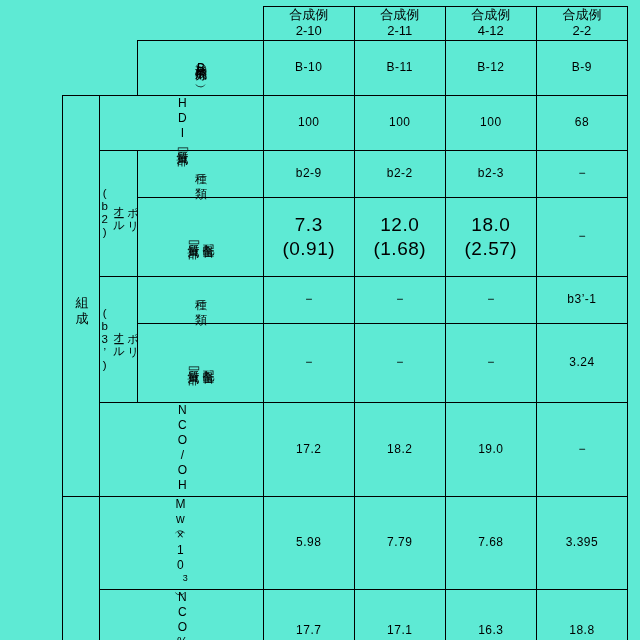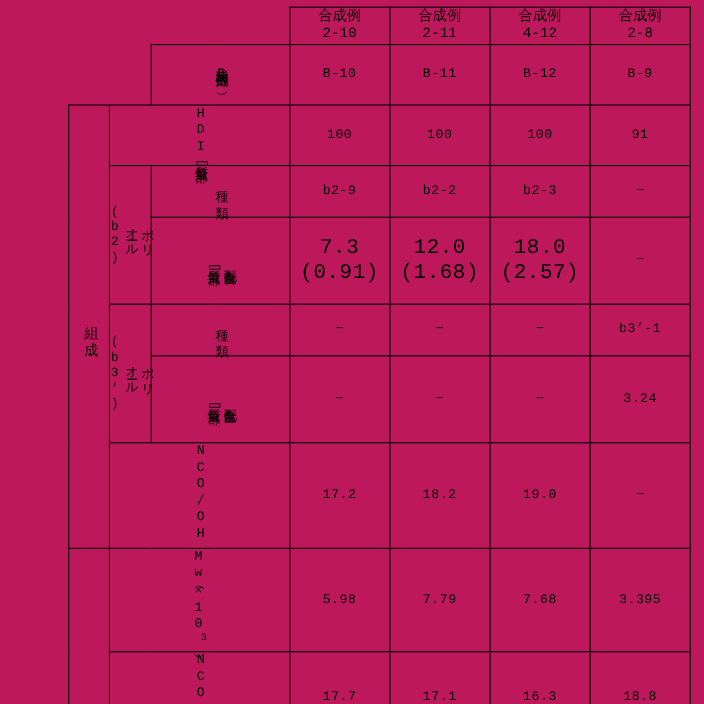--- a/index.html
+++ b/index.html
@@ -11,22 +11,21 @@
     width: 640px;
     height: 640px;
     font-family: "Liberation Sans", sans-serif;
     color: #000000;
     overflow: hidden;
   }
   #sheet {
     position: relative;
     width: 640px;
     height: 640px;
-    background: #be185d;
-    font-family: Liberation Mono, monospace;
+    background: #5eead4;
   }
   table.patent-table {
     position: absolute;
     left: 62px;
     top: 6px;
     width: 566px;
     height: 628px;
     border-collapse: collapse;
     table-layout: fixed;
   }
@@ -113,21 +112,21 @@
       </td>
       <td>
         <div class="two-line">
           <span class="hdr">合成例</span>
           <span class="hdr">4-12</span>
         </div>
       </td>
       <td>
         <div class="two-line">
           <span class="hdr">合成例</span>
-          <span class="hdr">2-8</span>
+          <span class="hdr">2-2</span>
         </div>
       </td>
     </tr>
 
     <tr>
       <td class="blankcol"></td>
       <td class="blankcol"></td>
       <td colspan="2" style="height:54px">
         <span class="vert-inner">架橋剤成分（B）</span>
       </td>
@@ -140,21 +139,21 @@
     <tr>
       <td rowspan="6" style="height:54px">
         <span class="vert-inner hdr">組　成</span>
       </td>
       <td colspan="3" style="height:54px">
         <span class="vert-inner">HDI［質量部］</span>
       </td>
       <td class="num">100</td>
       <td class="num">100</td>
       <td class="num">100</td>
-      <td class="num">91</td>
+      <td class="num">68</td>
     </tr>
 
     <tr>
       <td rowspan="2" style="height:46px">
         <div class="vstack">
           <span class="vert-inner sub">ポリ</span>
           <span class="vert-inner sub">オール</span>
           <span class="vert-inner sub">(b2)</span>
         </div>
       </td>

